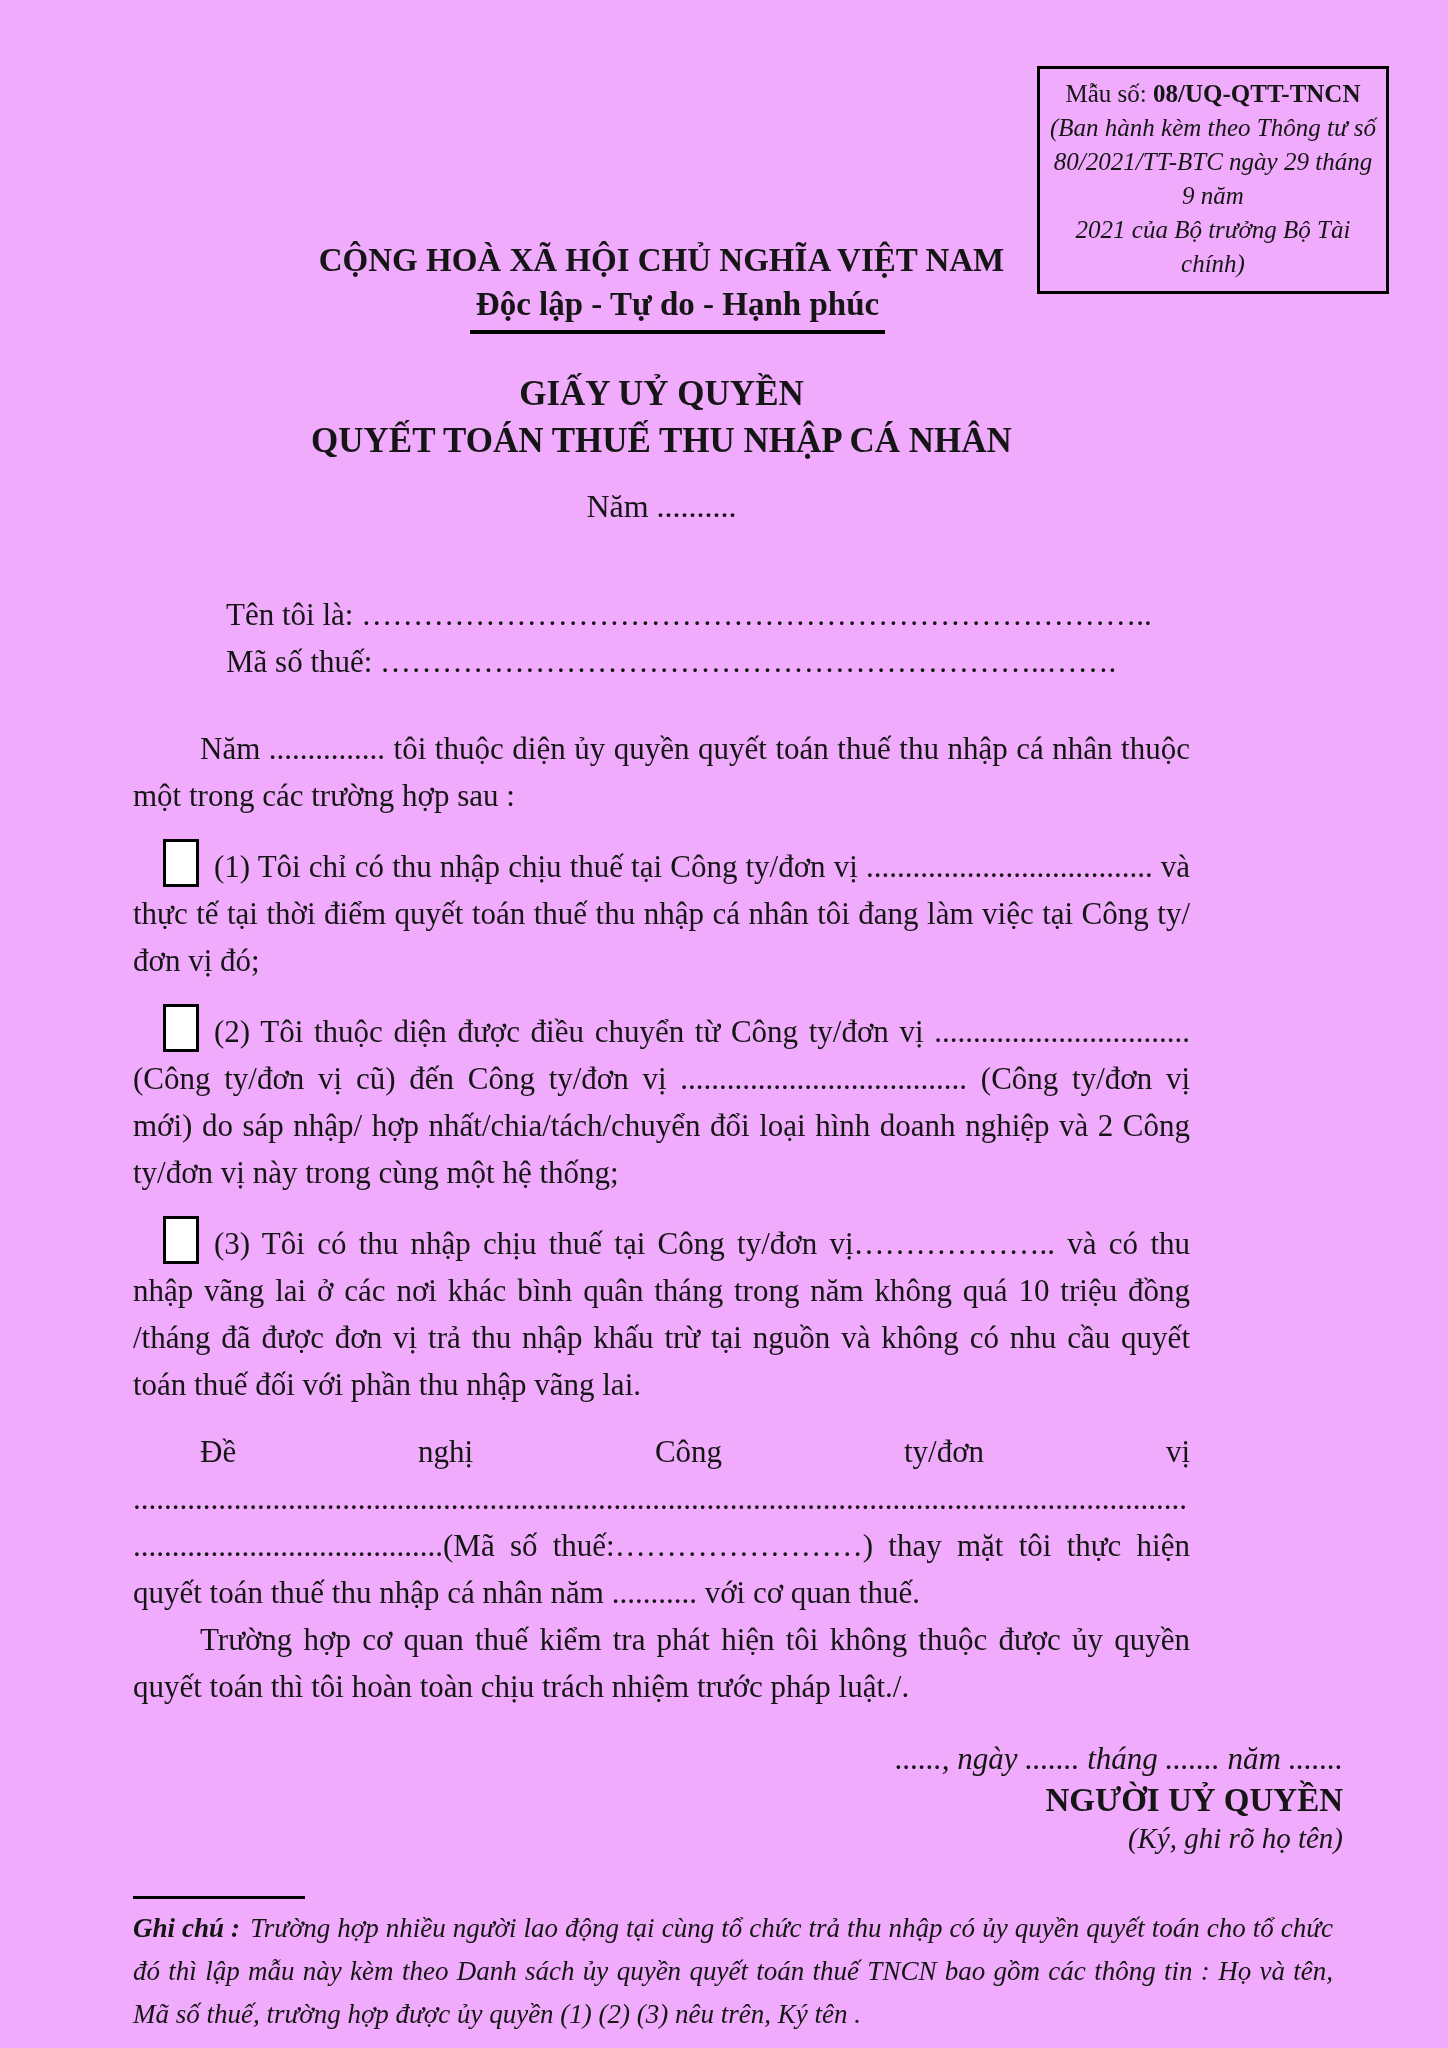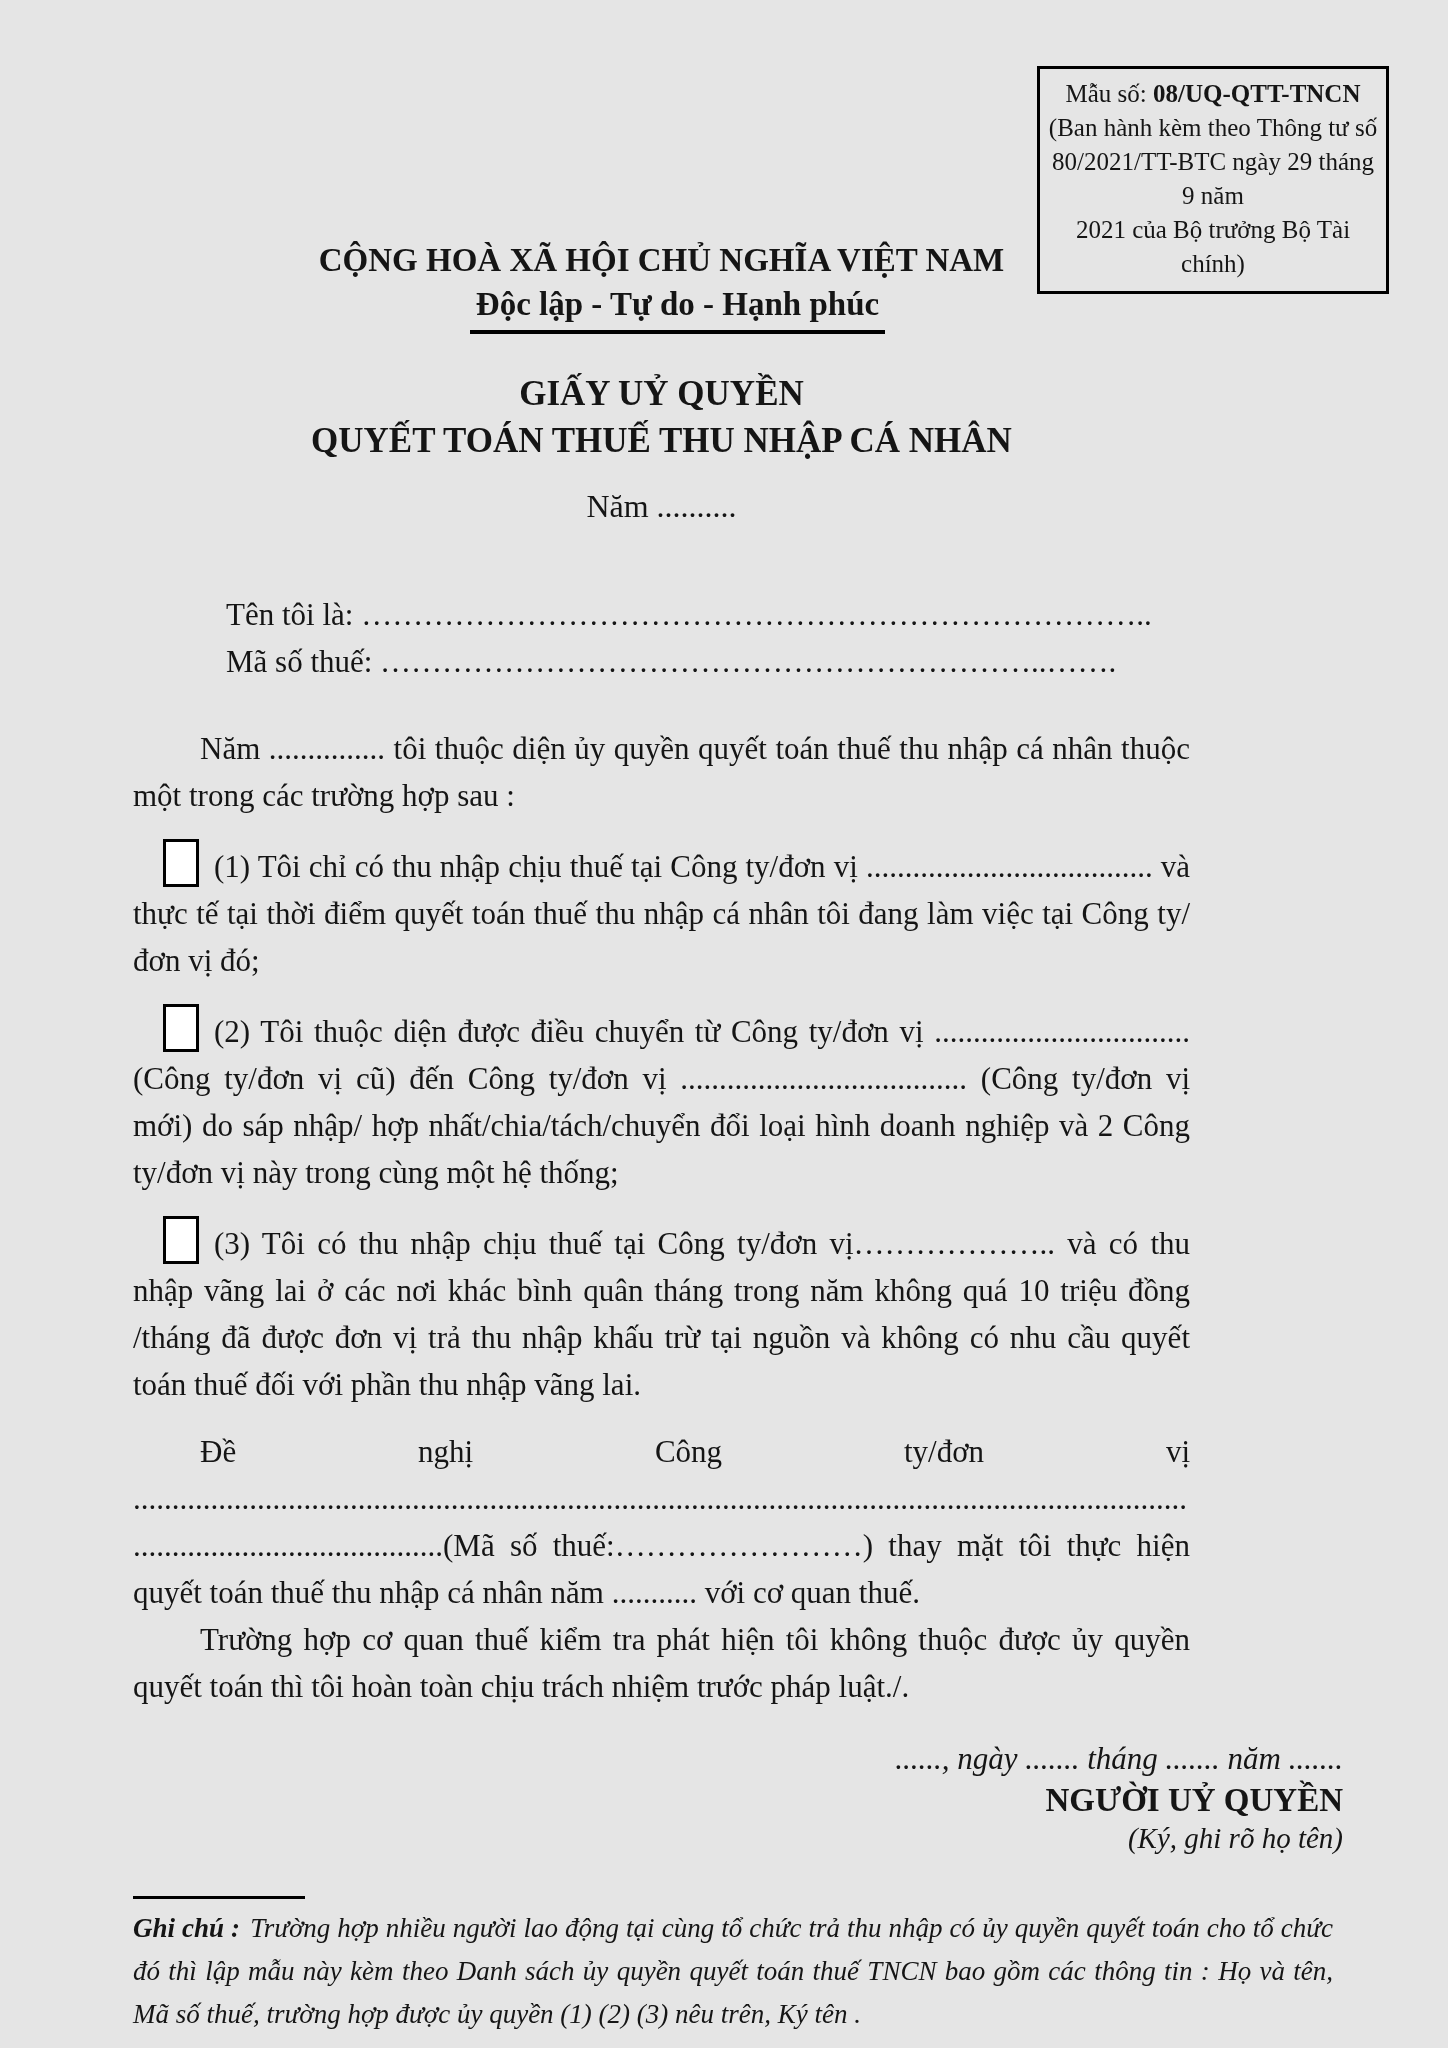--- a/index.html
+++ b/index.html
@@ -1,34 +1,34 @@
 <!DOCTYPE html>
 <html lang="vi"><head>
 <meta charset="utf-8">
 <style>
   html,body{margin:0;padding:0;background:#888;}
   .page{
     position:relative;
     width:1448px;height:2048px;
     margin:0 auto;
-    background:#e5e5e5;
+    background:#f0abfc;
     color:#151515;
     font-family:"Liberation Serif","DejaVu Serif",serif;
     overflow:hidden;
   }
   
   .form-box{
     position:absolute;left:1037px;top:66px;width:330px;
     border:3px solid #000;
     padding:8px 8px 10px 8px;
     text-align:center;
     font-size:25px;line-height:34px;
   }
   .form-box .code{font-weight:bold;}
-  .form-box .issued{text-align:center;}
+  .form-box .issued{font-style:italic;text-align:center;}
   
   .content{
     position:absolute;left:133px;top:240px;width:1057px;
   }
   .nat-header{text-align:center;font-weight:bold;font-size:33px;line-height:40px;}
   .motto-wrap{text-align:center;margin-top:4px;}
   .motto{
     display:inline-block;font-weight:bold;font-size:33px;line-height:40px;
     border-bottom:4px solid #000;padding:0 6px 6px 6px;margin-left:32px;
   }

